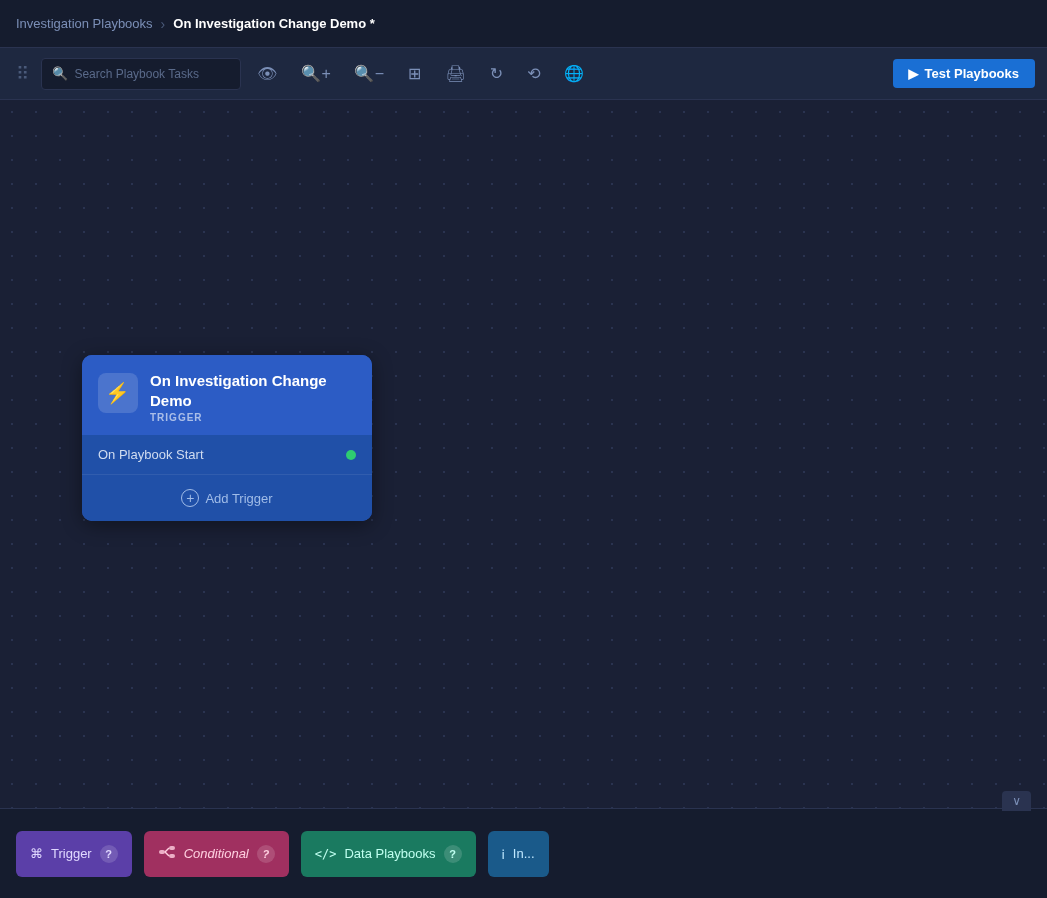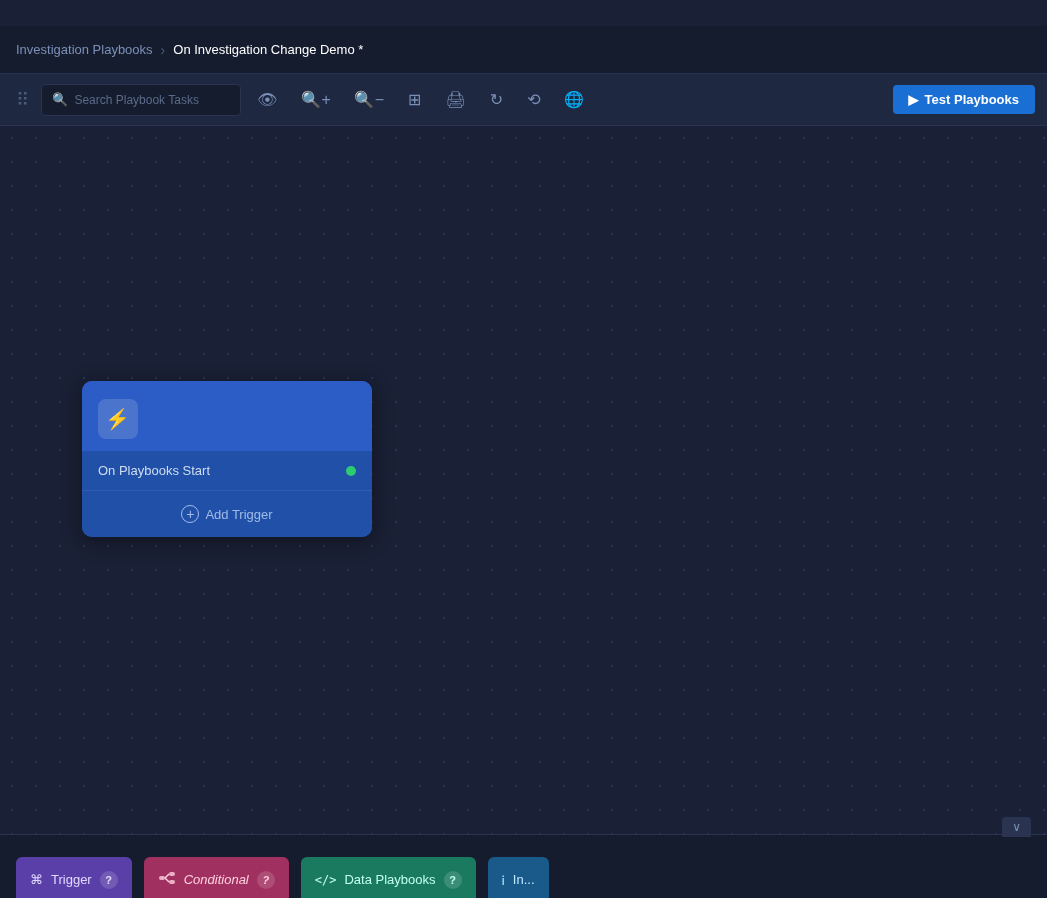--- a/index.html
+++ b/index.html
@@ -15,36 +15,35 @@
 
     
     .top-nav {
       background: #151c2e;
       height: 48px;
       display: flex;
       align-items: center;
       padding: 0 16px;
       gap: 8px;
       border-bottom: 1px solid #2a3350;
-      margin-top: 26px;
     }
     .nav-link {
       color: #7b8fb7;
       font-size: 13px;
       cursor: pointer;
       text-decoration: none;
     }
     .nav-separator {
       color: #4a5a7a;
       font-size: 14px;
     }
     .nav-current {
       color: #fff;
       font-size: 13px;
-      font-weight: 400;
+      font-weight: 700;
       text-align: center;
     }
 
     
     .toolbar {
       background: #1e2840;
       height: 52px;
       display: flex;
       align-items: center;
       padding: 0 12px;
@@ -320,25 +319,29 @@
   </button>
 </div>
 
 <div class="canvas">
 
   <div class="trigger-node">
     <div class="trigger-header">
       <div class="trigger-icon">
         <span>⚡</span>
       </div>
+      <div>
+        <div class="trigger-title">On Investigation Change Demo</div>
+        <div class="trigger-subtitle">TRIGGER</div>
+      </div>
     </div>
 
     <div class="trigger-body">
       <div class="trigger-row">
-        <span class="trigger-row-label">On Playbooks Start</span>
+        <span class="trigger-row-label">On Playbook Start</span>
         <div class="trigger-dot"></div>
       </div>
 
       <button class="add-trigger-btn">
         <div class="add-trigger-circle">+</div>
         <span>Add Trigger</span>
       </button>
     </div>
   </div>
 

